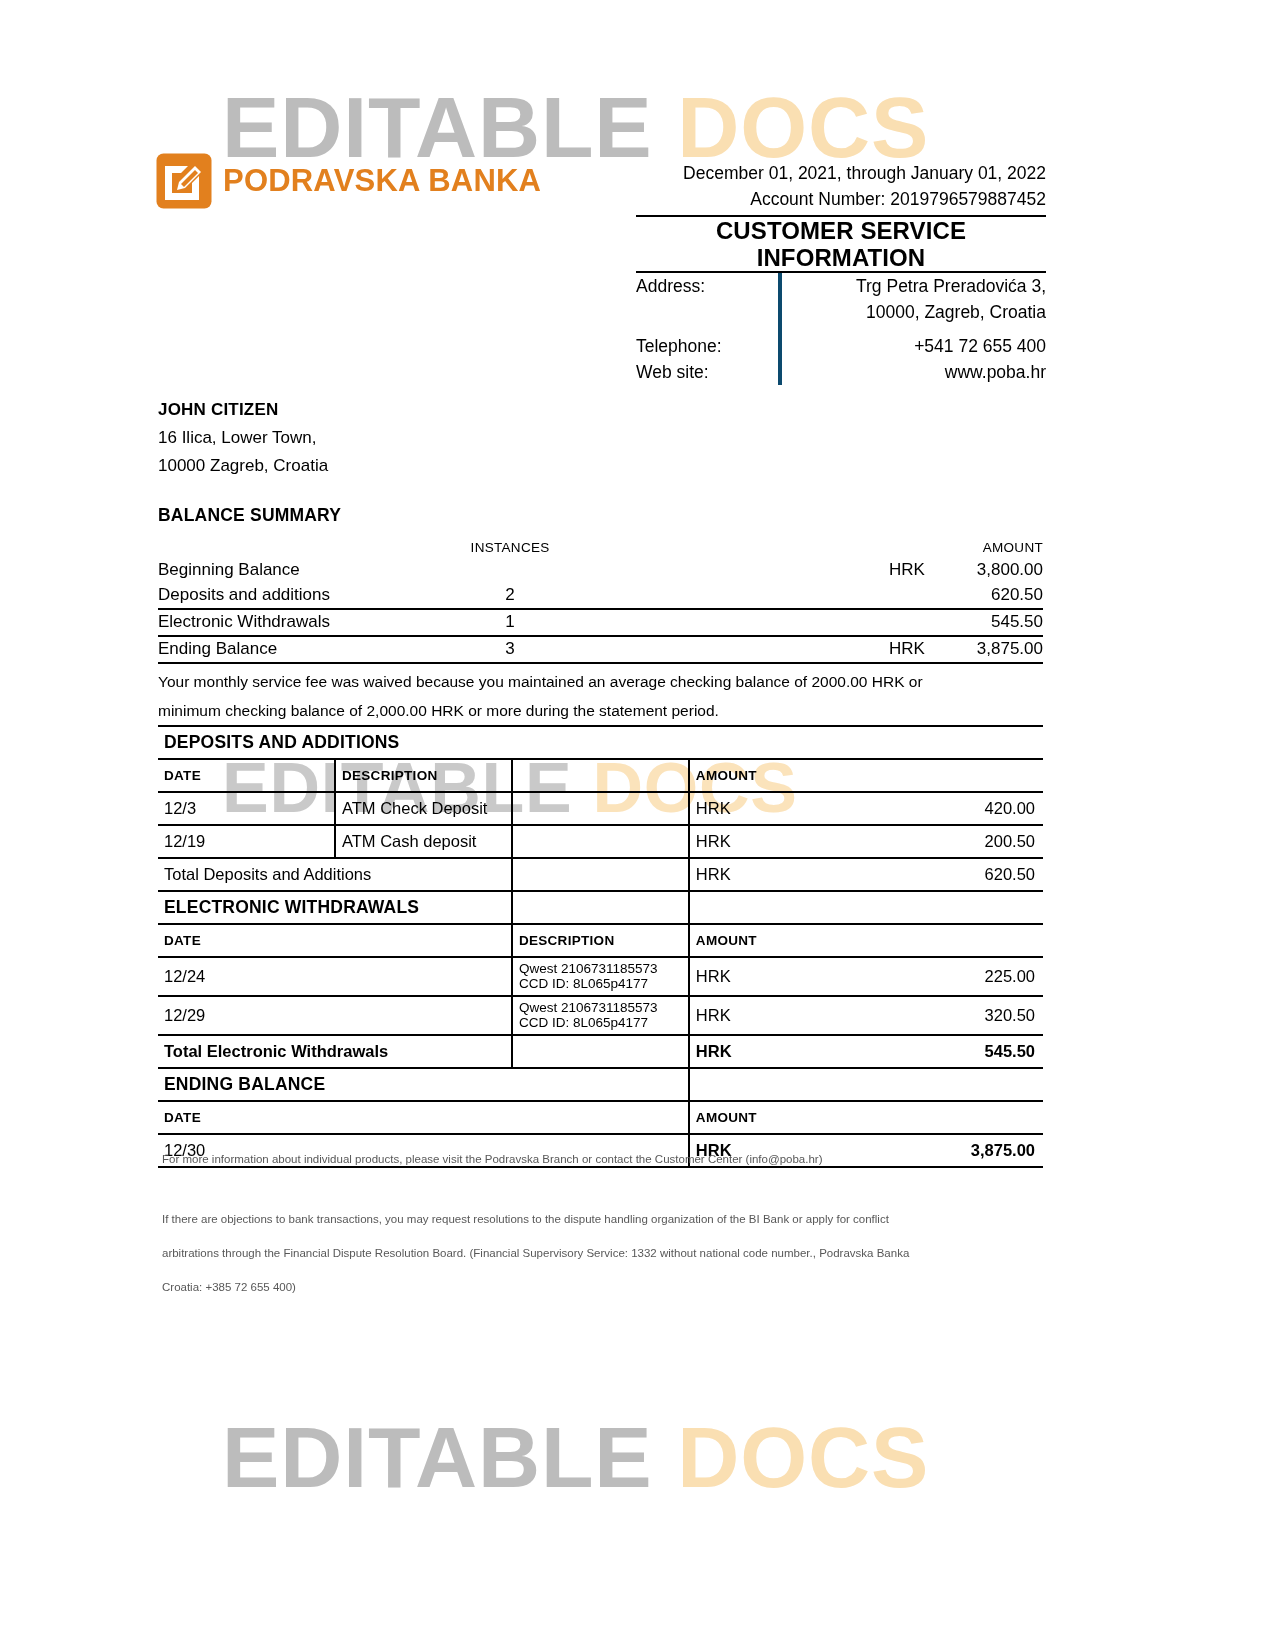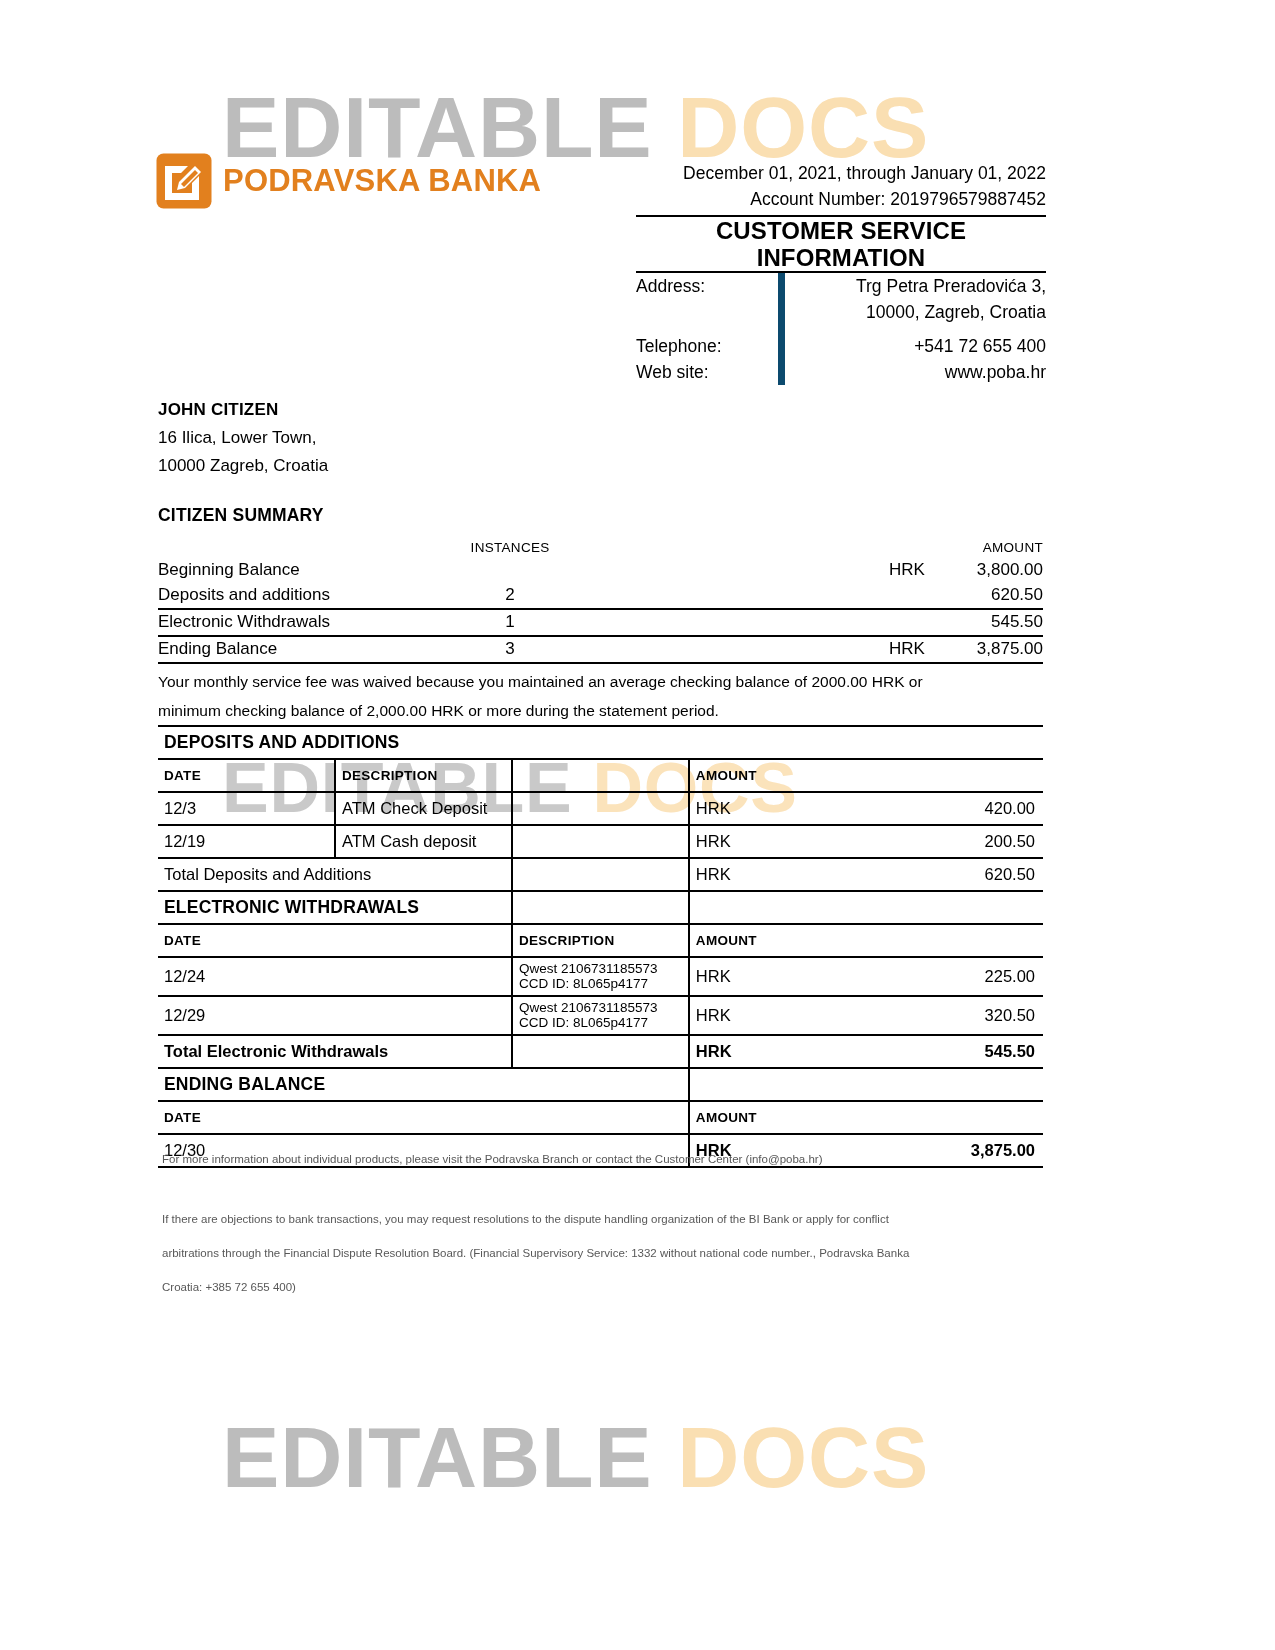--- a/index.html
+++ b/index.html
@@ -112,21 +112,21 @@
     font-size: 17.5px;
   }
   .csi-table td {
     padding: 0;
     vertical-align: top;
     line-height: 26px;
   }
   .csi-label {
     width: 134px;
     text-align: left;
-    border-right: 7px solid #0c4a6e;
+    border-right: 4px solid #0c4a6e;
     padding-right: 8px !important;
   }
   .csi-val {
     text-align: right;
     padding-left: 10px !important;
   }
   .csi-spacer { height: 8px; }
 
   
   .customer {
@@ -298,21 +298,21 @@
 </div>
 
 <div class="customer">
   <div class="cust-name">JOHN CITIZEN</div>
   <div class="cust-line">16 Ilica, Lower Town,</div>
   <div class="cust-line">10000 Zagreb, Croatia</div>
 </div>
 
 <div class="section-wrap">
 
-  <div class="sum-title">CITIZEN SUMMARY</div>
+  <div class="sum-title">BALANCE SUMMARY</div>
 
   <table class="sum">
     <tbody>
         <tr class="hdr-row">
       <th class="col-desc"></th>
       <th class="col-inst hdr-inst">INSTANCES</th>
       <th class="col-gap"></th>
       <th class="col-cur"></th>
       <th class="col-amt hdr-amt">AMOUNT</th>
     </tr>

